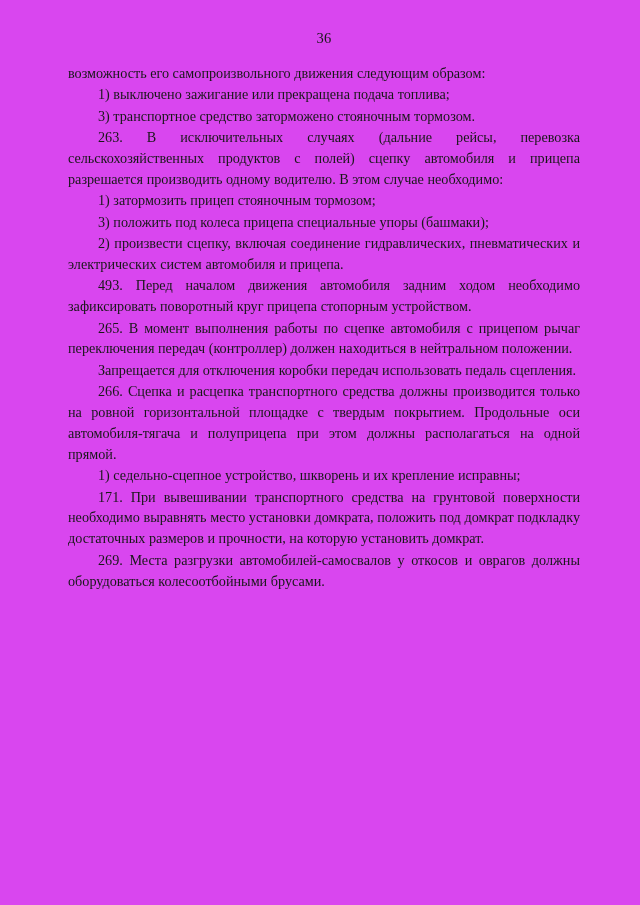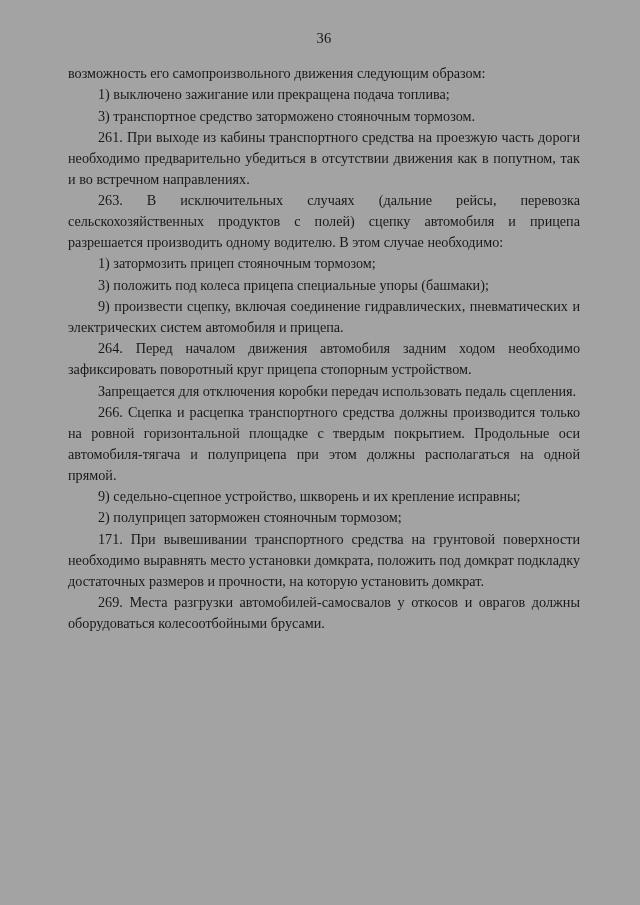--- a/index.html
+++ b/index.html
@@ -11,21 +11,21 @@
     width: 640px;
     height: 905px;
     font-family: "Liberation Serif", "DejaVu Serif", serif;
     color: #181818;
     overflow: hidden;
   }
   .page {
     position: relative;
     width: 640px;
     height: 905px;
-    background: #a3a3a3;
+    background: #d946ef;
     box-sizing: border-box;
     padding: 30px 60px 20px 68px;
   }
   .page-number {
     text-align: center;
     font-size: 14.5px;
     margin: 0 0 13px 0;
     letter-spacing: 0.3px;
   }
   .body-text {
@@ -53,28 +53,27 @@
 <body>
 
 <div class="page">
 
   <div class="page-number">36</div>
 
   <div class="body-text">
     <p class="para noindent">возможность его самопроизвольного движения следующим образом:</p>
     <p class="para indent">1) выключено зажигание или прекращена подача топлива;</p>
     <p class="para indent">3) транспортное средство заторможено стояночным тормозом.</p>
-    <p class="para indent">261. При выходе из кабины транспортного средства на проезжую часть дороги необходимо предварительно убедиться в отсутствии движения как в попутном, так и во встречном направлениях.</p>
     <p class="para indent">263. В исключительных случаях (дальние рейсы, перевозка сельскохозяйственных продуктов с полей) сцепку автомобиля и прицепа разрешается производить одному водителю. В этом случае необходимо:</p>
     <p class="para indent">1) затормозить прицеп стояночным тормозом;</p>
     <p class="para indent">3) положить под колеса прицепа специальные упоры (башмаки);</p>
-    <p class="para indent">9) произвести сцепку, включая соединение гидравлических, пневматических и электрических систем автомобиля и прицепа.</p>
-    <p class="para indent">264. Перед началом движения автомобиля задним ходом необходимо зафиксировать поворотный круг прицепа стопорным устройством.</p>
+    <p class="para indent">2) произвести сцепку, включая соединение гидравлических, пневматических и электрических систем автомобиля и прицепа.</p>
+    <p class="para indent">493. Перед началом движения автомобиля задним ходом необходимо зафиксировать поворотный круг прицепа стопорным устройством.</p>
+    <p class="para indent">265. В момент выполнения работы по сцепке автомобиля с прицепом рычаг переключения передач (контроллер) должен находиться в нейтральном положении.</p>
     <p class="para indent">Запрещается для отключения коробки передач использовать педаль сцепления.</p>
     <p class="para indent">266. Сцепка и расцепка транспортного средства должны производится только на ровной горизонтальной площадке с твердым покрытием. Продольные оси автомобиля-тягача и полуприцепа при этом должны располагаться на одной прямой.</p>
-    <p class="para indent">9) седельно-сцепное устройство, шкворень и их крепление исправны;</p>
-    <p class="para indent">2) полуприцеп заторможен стояночным тормозом;</p>
+    <p class="para indent">1) седельно-сцепное устройство, шкворень и их крепление исправны;</p>
     <p class="para indent">171. При вывешивании транспортного средства на грунтовой поверхности необходимо выравнять место установки домкрата, положить под домкрат подкладку достаточных размеров и прочности, на которую установить домкрат.</p>
     <p class="para indent">269. Места разгрузки автомобилей-самосвалов у откосов и оврагов должны оборудоваться колесоотбойными брусами.</p>
 
   </div>
 
 </div>
 
 </body></html>

